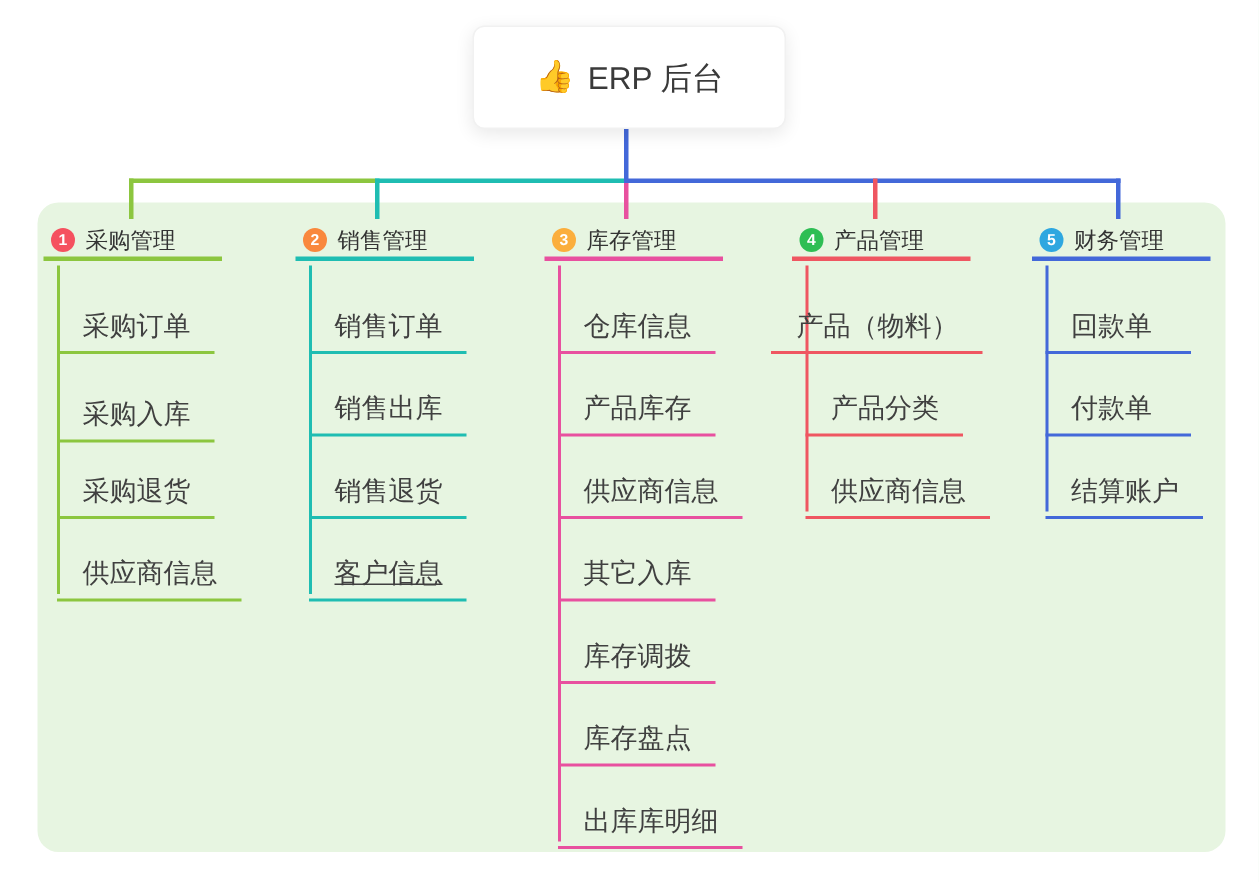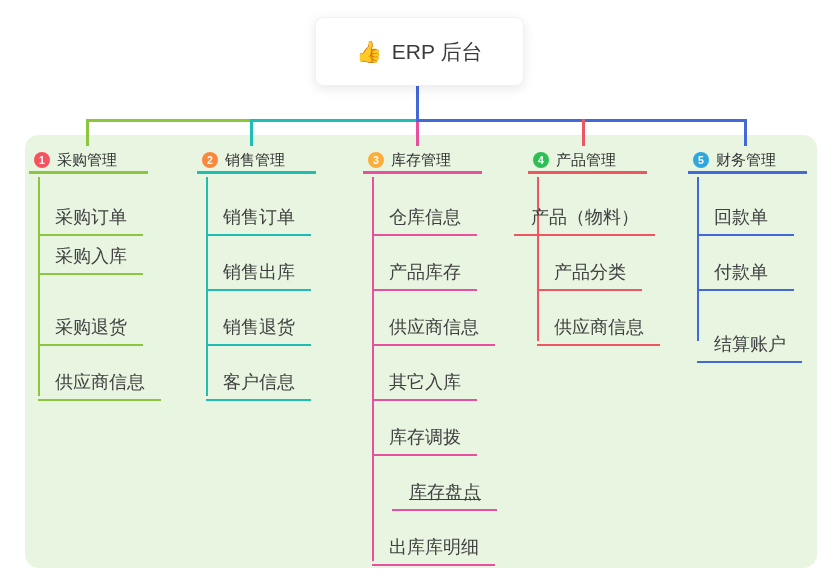--- a/index.html
+++ b/index.html
@@ -49,21 +49,21 @@
     </div>
   <div id="branches">
       <div class="branch-title" style="left: 29px; top: 149px; border-bottom-color: rgb(140, 198, 63);">
         <span class="badge" style="background: rgb(245, 81, 95);">1</span>
         <span>采购管理</span>
       </div>
       <div class="spine" style="left: 38px; top: 177px; height: 219px; background: rgb(140, 198, 63);"></div>
       <div class="child-node" style="left: 38px; top: 201px; border-bottom-color: rgb(140, 198, 63);">
         <span>采购订单</span>
       </div>
-      <div class="child-node" style="left: 38px; top: 240px; border-bottom-color: rgb(140, 198, 63); text-align: center;">
+      <div class="child-node" style="left: 38px; top: 260px; border-bottom-color: rgb(140, 198, 63); text-align: center;">
         <span>采购入库</span>
       </div>
       <div class="child-node" style="left: 38px; top: 311px; border-bottom-color: rgb(140, 198, 63);">
         <span>采购退货</span>
       </div>
       <div class="child-node" style="left: 38px; top: 366px; border-bottom-color: rgb(140, 198, 63);">
         <span>供应商信息</span>
       </div>
       <div class="branch-title" style="left: 197px; top: 149px; border-bottom-color: rgb(31, 189, 178);">
         <span class="badge" style="background: rgb(249, 136, 61);">2</span>
@@ -72,21 +72,21 @@
       <div class="spine" style="left: 206px; top: 177px; height: 219px; background: rgb(31, 189, 178);"></div>
       <div class="child-node" style="left: 206px; top: 201px; border-bottom-color: rgb(31, 189, 178);">
         <span>销售订单</span>
       </div>
       <div class="child-node" style="left: 206px; top: 256px; border-bottom-color: rgb(31, 189, 178); justify-content: flex-end;">
         <span>销售出库</span>
       </div>
       <div class="child-node" style="left: 206px; top: 311px; border-bottom-color: rgb(31, 189, 178);">
         <span>销售退货</span>
       </div>
-      <div class="child-node" style="left: 206px; top: 366px; border-bottom-color: rgb(31, 189, 178);">
+      <div class="child-node" style="left: 206px; top: 366px; border-bottom-color: rgb(31, 189, 178); text-decoration: underline;">
         <span>客户信息</span>
       </div>
       <div class="branch-title" style="left: 363px; top: 149px; border-bottom-color: rgb(232, 80, 159);">
         <span class="badge" style="background: rgb(251, 174, 60);">3</span>
         <span>库存管理</span>
       </div>
       <div class="spine" style="left: 372px; top: 177px; height: 384px; background: rgb(232, 80, 159);"></div>
       <div class="child-node" style="left: 372px; top: 201px; border-bottom-color: rgb(232, 80, 159);">
         <span>仓库信息</span>
       </div>
@@ -95,21 +95,21 @@
       </div>
       <div class="child-node" style="left: 372px; top: 311px; border-bottom-color: rgb(232, 80, 159);">
         <span>供应商信息</span>
       </div>
       <div class="child-node" style="left: 372px; top: 366px; border-bottom-color: rgb(232, 80, 159);">
         <span>其它入库</span>
       </div>
       <div class="child-node" style="left: 372px; top: 421px; border-bottom-color: rgb(232, 80, 159);">
         <span>库存调拨</span>
       </div>
-      <div class="child-node" style="left: 392px; top: 476px; border-bottom-color: rgb(232, 80, 159); text-decoration: underline;">
+      <div class="child-node" style="left: 372px; top: 476px; border-bottom-color: rgb(232, 80, 159);">
         <span>库存盘点</span>
       </div>
       <div class="child-node" style="left: 372px; top: 531px; border-bottom-color: rgb(232, 80, 159);">
         <span>出库库明细</span>
       </div>
       <div class="branch-title" style="left: 528px; top: 149px; border-bottom-color: rgb(239, 86, 97);">
         <span class="badge" style="background: rgb(46, 190, 84);">4</span>
         <span>产品管理</span>
       </div>
       <div class="spine" style="left: 537px; top: 177px; height: 164px; background: rgb(239, 86, 97);"></div>
@@ -126,17 +126,17 @@
         <span class="badge" style="background: rgb(46, 167, 224);">5</span>
         <span>财务管理</span>
       </div>
       <div class="spine" style="left: 697px; top: 177px; height: 164px; background: rgb(67, 104, 217);"></div>
       <div class="child-node" style="left: 697px; top: 201px; border-bottom-color: rgb(67, 104, 217);">
         <span>回款单</span>
       </div>
       <div class="child-node" style="left: 697px; top: 256px; border-bottom-color: rgb(67, 104, 217);">
         <span>付款单</span>
       </div>
-      <div class="child-node" style="left: 697px; top: 328px; border-bottom-color: rgb(67, 104, 217);">
+      <div class="child-node" style="left: 697px; top: 311px; border-bottom-color: rgb(67, 104, 217);">
         <span>结算账户</span>
       </div>
     </div>
 </div>
 
 </body></html>

